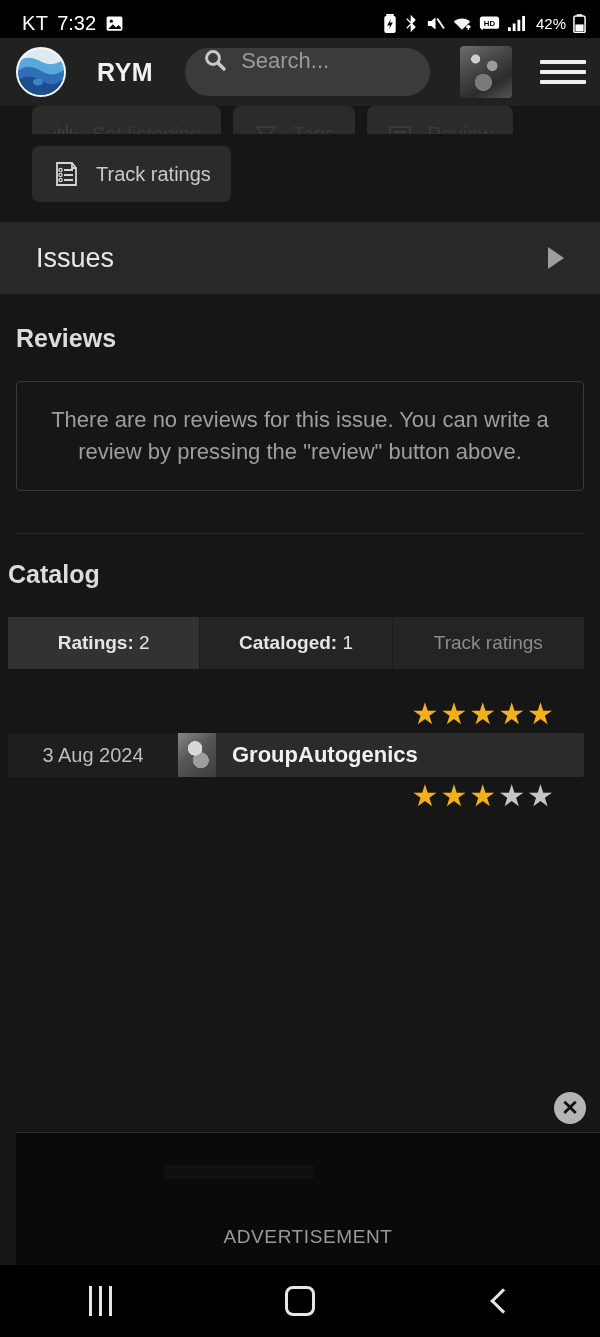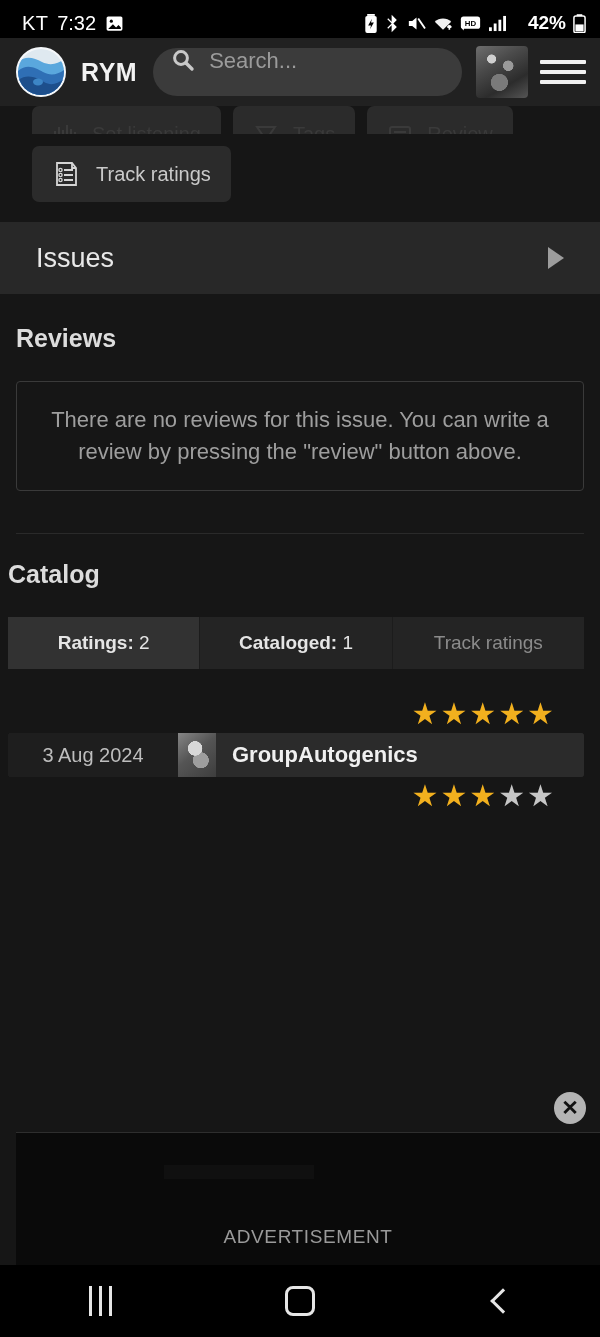--- a/index.html
+++ b/index.html
@@ -14,28 +14,28 @@
   
   .statusbar {
     height:38px; background:#000; color:#fff;
     display:flex; align-items:center; justify-content:space-between;
     padding:8px 14px 0 22px; font-size:19px;
   }
   .sb-left { display:flex; align-items:center; gap:9px; }
   .sb-right { display:flex; align-items:center; gap:7px; }
   .sb-carrier { font-size:20px; letter-spacing:.3px; }
   .sb-time { font-size:20px; }
-  .sb-pct { font-size:19px; margin-left:14px;font-weight:bold; }
+  .sb-pct { font-size:15px; margin-left:3px; }
   .ico { display:inline-block; line-height:1; }
   .ico svg { display:block; }
 
   
   .appbar {
     height:68px; background:#212121;
-    display:flex; align-items:center; gap:0;
+    display:flex; align-items:center; gap:16px;
     padding:0 14px 0 16px;
   }
   .logo {
     width:50px; height:50px; border-radius:50%;
     background:#eef2f5; overflow:hidden; flex:0 0 auto;
     position:relative; border:2px solid #f4f7fa;
   }
   .brand {
     color:#f2f2f2; font-weight:bold; font-size:25px;
     letter-spacing:.5px; margin-left:15px; margin-right:16px;

